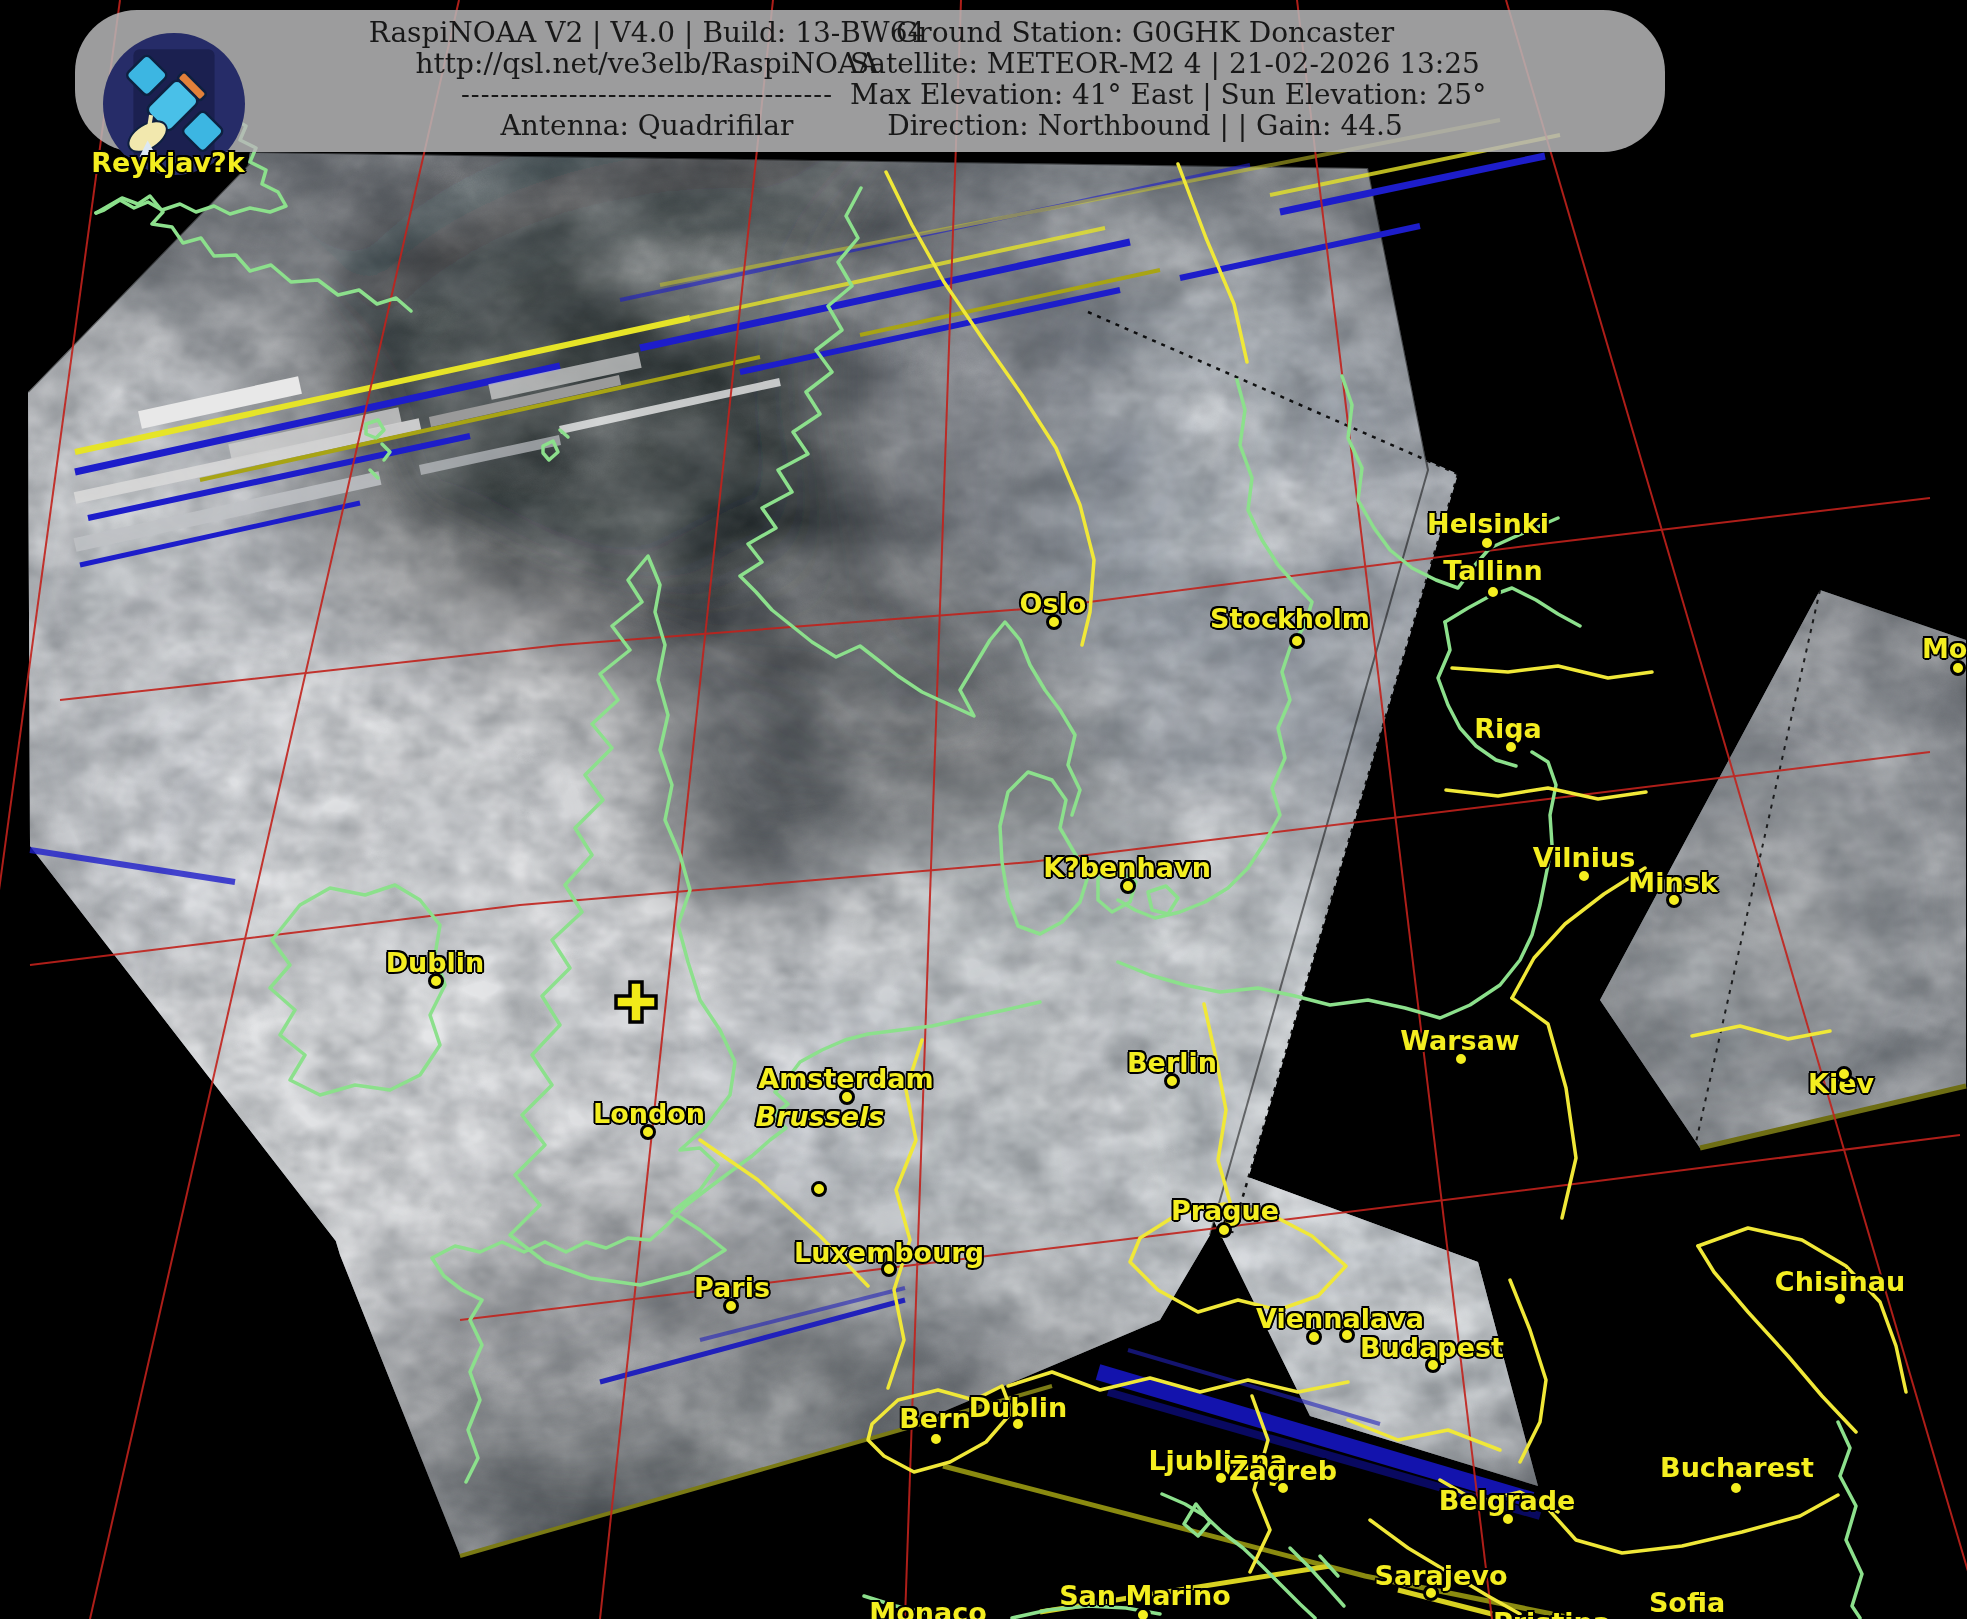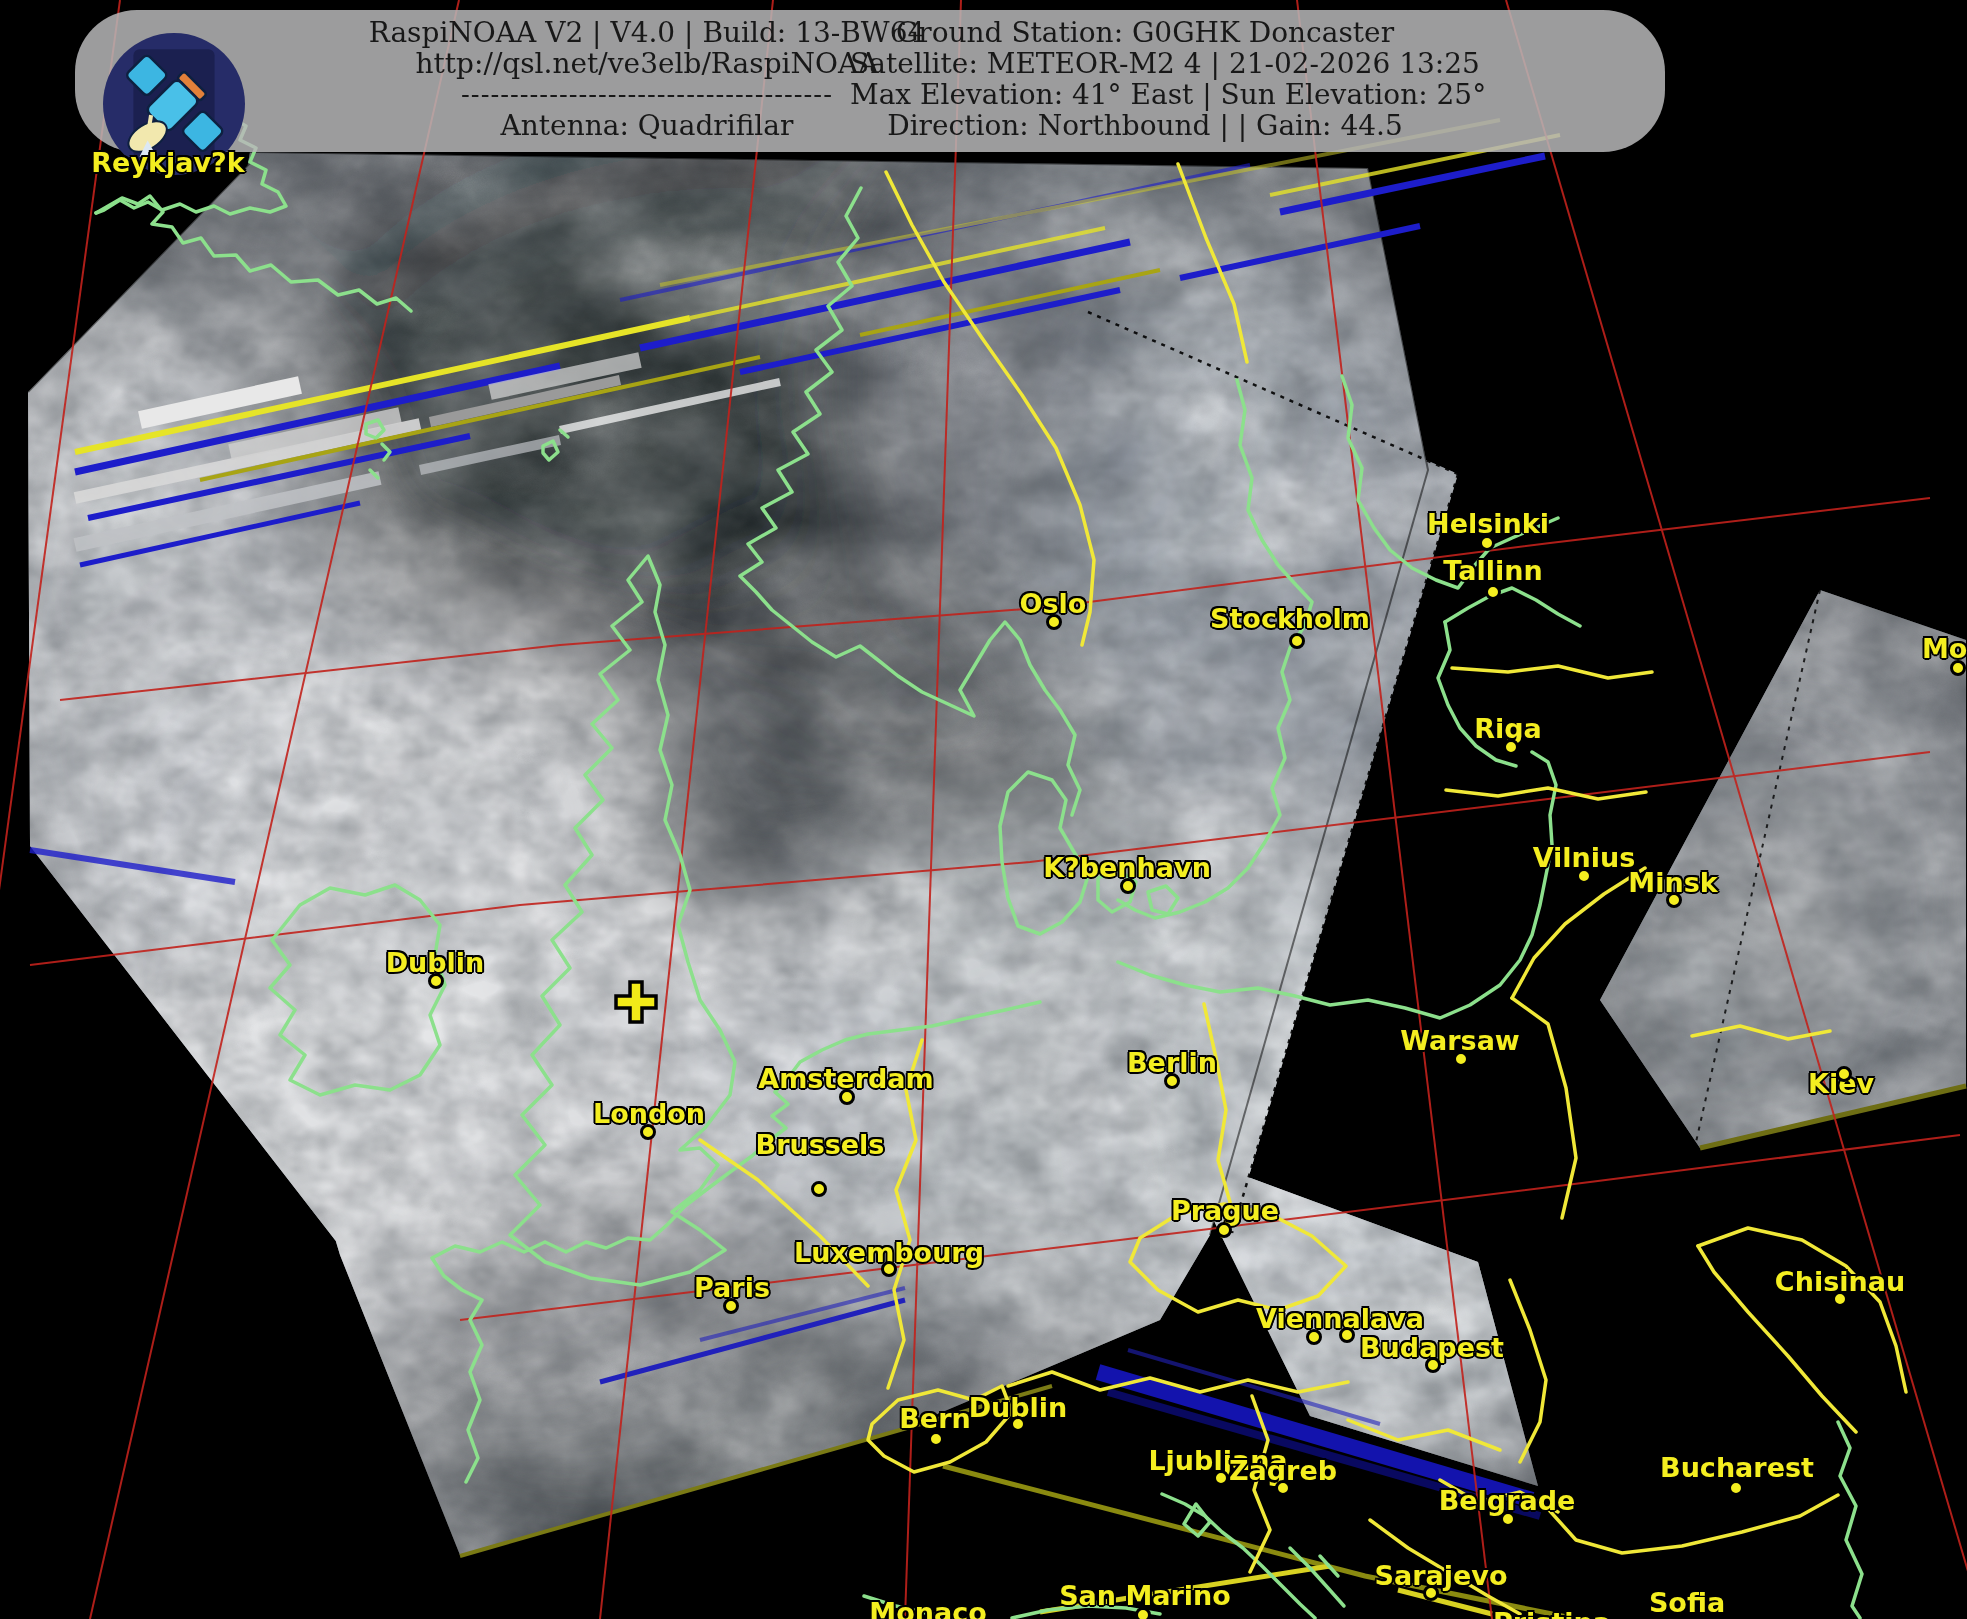--- a/index.html
+++ b/index.html
@@ -235,21 +235,21 @@
       <div class="city-label" style="left: 1460px; top: 1040px;">Warsaw</div>
       <div class="city-dot" style="left: 1461px; top: 1059px;"></div>
       <div class="city-label" style="left: 1841px; top: 1055px; margin-top: 28px;">Kiev</div>
       <div class="city-dot" style="left: 1844px; top: 1074px;"></div>
       <div class="city-label" style="left: 1172px; top: 1062px;">Berlin</div>
       <div class="city-dot" style="left: 1172px; top: 1081px;"></div>
       <div class="city-label" style="left: 846px; top: 1078px;">Amsterdam</div>
       <div class="city-dot" style="left: 847px; top: 1097px;"></div>
       <div class="city-label" style="left: 649px; top: 1113px;">London</div>
       <div class="city-dot" style="left: 648px; top: 1132px;"></div>
-      <div class="city-label" style="left: 820px; top: 1144px;">Brussels</div>
+      <div class="city-label" style="left: 820px; top: 1116px; font-style: italic;">Brussels</div>
       <div class="city-dot" style="left: 819px; top: 1189px;"></div>
       <div class="city-label" style="left: 1225px; top: 1210px;">Prague</div>
       <div class="city-dot" style="left: 1224px; top: 1230px;"></div>
       <div class="city-label" style="left: 889px; top: 1252px;">Luxembourg</div>
       <div class="city-dot" style="left: 889px; top: 1269px;"></div>
       <div class="city-label" style="left: 1840px; top: 1281px;">Chisinau</div>
       <div class="city-dot" style="left: 1840px; top: 1299px;"></div>
       <div class="city-label" style="left: 732px; top: 1287px;">Paris</div>
       <div class="city-dot" style="left: 731px; top: 1306px;"></div>
       <div class="city-label" style="left: 1340px; top: 1318px;">Viennalava</div>

